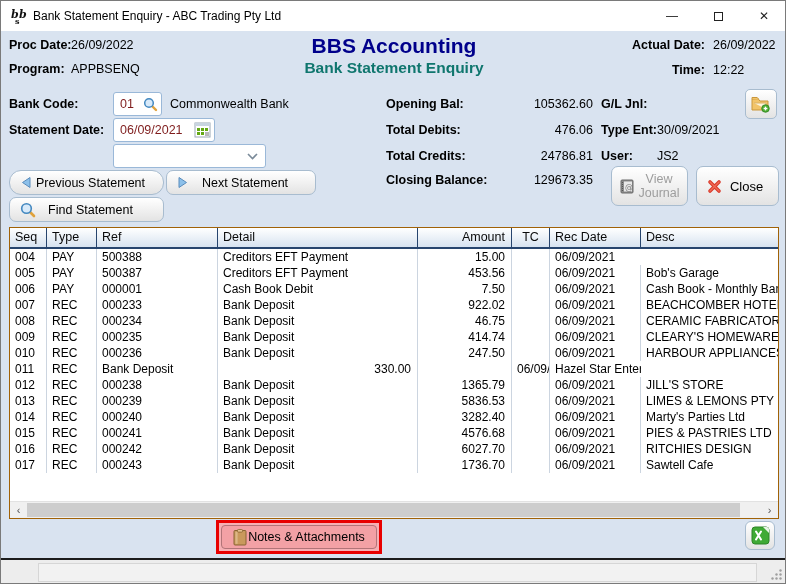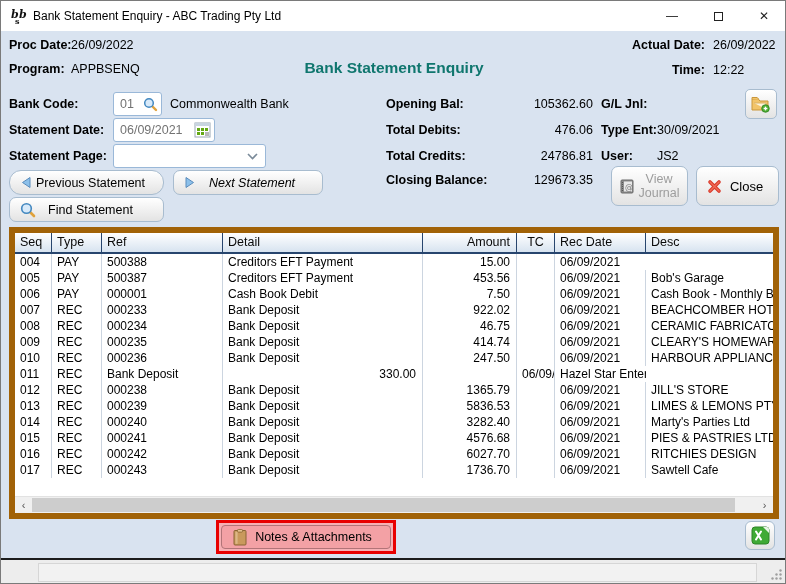--- a/index.html
+++ b/index.html
@@ -15,45 +15,45 @@
   .max-glyph { width:9px; height:9px; border:1px solid #222; display:block; }
 
   
   .client { position:absolute; left:0; top:30px; width:786px; height:527px; background:#d9e3f0; }
   .abs { position:absolute; }
   .lbl { font-weight:bold; font-size:12.5px; color:#000; line-height:24px; white-space:nowrap; }
   .val { font-size:12.5px; color:#000; line-height:24px; white-space:nowrap; }
   .app-title { left:0; top:3px; width:100%; text-align:center; font-size:21px; font-weight:bold; color:#00008b; }
   .screen-title { left:0; top:28px; width:100%; text-align:center; font-size:15.5px; font-weight:bold; color:#0f766e; }
 
-  .field { background:#ffffff; border:1px solid #9ab8d8; border-radius:3px; font-size:12.5px; line-height:22px; color:#737373; }
+  .field { background:#ffffff; border:1px solid #9ab8d8; border-radius:3px; font-size:12.5px; line-height:22px; color:#7f1d1d; }
   .btn { background:linear-gradient(#ffffff,#e3e3e3); border:1px solid #a8bccf; border-radius:7px; display:flex; align-items:center; font-size:12.5px; color:#000; cursor:default; }
   .btn .cap { flex:1; text-align:center; }
   .btn-disabled { color:#9d9d9d; }
 
   
-  .grid-table { position:absolute; left:8px; top:196px; width:770px; height:292px; background:#ffffff; border:6px solid #a16207; }
+  .grid-table { position:absolute; left:8px; top:196px; width:770px; height:292px; background:#ffffff; border:1px solid #a16207; }
   .thead { display:grid; grid-template-columns:37px 50px 121px 200px 94px 38px 91px minmax(0,1fr); height:21px; background:linear-gradient(#ffffff,#d7e3f0); border-bottom:2px solid #27456e; }
   .th { font-size:12.5px; color:#0a0a0a; line-height:19px; padding-left:5px; border-right:1px solid #27456e; overflow:hidden; white-space:nowrap; }
   .th:last-child { border-right:none; }
   .th-amount { text-align:right; padding-right:6px; }
   .th-tc { text-align:center; padding-left:0; }
   .trow { display:grid; grid-template-columns:37px 50px 121px 200px 94px 38px 91px minmax(0,1fr); height:16px; }
   .td { font-size:12px; color:#000; line-height:16px; padding-left:5px; border-right:1px solid #ccd5e0; overflow:hidden; white-space:nowrap; }
   .td:last-child { border-right:none; }
   .td-amount { text-align:right; padding-right:6px; }
   .td-tc { text-align:center; padding-left:0; }
 
   .hscroll { position:absolute; left:0; right:0; bottom:0; height:17px; background:#f0f0f0; border-top:1px solid #e2e2e2; }
   .hs-arrow { position:absolute; top:0; width:17px; height:16px; text-align:center; line-height:16px; font-size:11px; color:#555; }
   .hs-left { left:0; } .hs-right { right:0; }
   .hs-thumb { position:absolute; top:1px; left:17px; right:38px; height:14px; background:#cdcdcd; }
 
   
-  .notes-annotation { position:absolute; left:215px; top:489px; width:180px; height:34px; border:3px solid #e80000; background:#f6b0b4; }
+  .notes-annotation { position:absolute; left:215px; top:489px; width:166px; height:34px; border:3px solid #e80000; background:#f6b0b4; }
   .notes-btn { position:absolute; left:2px; top:2px; right:2px; bottom:2px; background:#f3a1a5; border:1px solid #b27478; border-radius:4px; display:flex; align-items:center; font-size:12.5px; color:#000; }
   .notes-btn .cap { flex:1; text-align:center; padding-right:10px; }
 
   .blackline { position:absolute; left:0; top:557px; width:786px; height:2px; background:#1c1c1c; }
   .statusbar { position:absolute; left:0; top:559px; width:786px; height:25px; background:#ededed; }
   .status-panel { position:absolute; left:37px; top:3px; right:30px; bottom:3px; background:#f2f2f2; border:1px solid #d6d6d6; }
 
   svg { display:block; }
 </style>
 </head>
@@ -81,20 +81,21 @@
       </div>
   </div>
 
   <div class="client">
 
     <div class="abs lbl" style="left:8px; top:2px;">Proc Date:</div>
     <div class="abs val" style="left:70px; top:2px;">26/09/2022</div>
     <div class="abs lbl" style="left:8px; top:26px;">Program:</div>
     <div class="abs val" style="left:70px; top:26px;">APPBSENQ</div>
 
+    <div class="abs app-title">BBS Accounting</div>
     <div class="abs screen-title">Bank Statement Enquiry</div>
 
     <div class="abs lbl" style="right:82px; top:2px;">Actual Date:</div>
     <div class="abs val" style="left:712px; top:2px;">26/09/2022</div>
     <div class="abs lbl" style="right:82px; top:27px;">Time:</div>
     <div class="abs val" style="left:712px; top:27px;">12:22</div>
 
     <div class="abs lbl" style="left:8px; top:61px;">Bank Code:</div>
     <div class="abs field" style="left:112px; top:61px; width:49px; height:24px; display:flex; align-items:center;">
       <span style="padding-left:6px; flex:1;">01</span>
@@ -117,39 +118,38 @@
           <rect x="3" y="6" width="3" height="3" fill="#63a814"></rect>
           <rect x="7" y="6" width="3" height="3" fill="#63a814"></rect>
           <rect x="11" y="6" width="3" height="3" fill="#63a814"></rect>
           <rect x="3" y="10" width="3" height="3" fill="#63a814"></rect>
           <rect x="7" y="10" width="3" height="3" fill="#63a814"></rect>
           <rect x="11" y="10" width="4" height="4" fill="#b8b8b8"></rect>
         </svg>
       </span>
     </div>
 
-    <div class="abs lbl" style="left:8px; top:113px;">Statement Page:</div>
     <div class="abs field" style="left:112px; top:113px; width:153px; height:24px; display:flex; align-items:center;">
       <span style="padding-left:6px; flex:1;"></span>
       <span style="padding-right:7px;">
         <svg width="11" height="7" viewBox="0 0 11 7">
             <polyline points="1,1 5.5,5.5 10,1" fill="none" stroke="#7a8a99" stroke-width="1.6"></polyline>
           </svg>
       </span>
     </div>
 
     <div class="abs btn" style="left:8px; top:139px; width:155px; height:25px;border-radius:12px;">
       <span style="padding-left:10px;">
         <svg width="12" height="13" viewBox="0 0 12 13">
             <polygon points="10,1.5 2.5,6.5 10,11.5" fill="#8cc0ea" stroke="#5a8cbc" stroke-width="1"></polygon>
           </svg>
       </span>
       <span class="cap" style="padding-right:14px;">Previous Statement</span>
     </div>
-    <div class="abs btn" style="left:172px; top:139px; width:150px; height:25px;font-style:italic;">
+    <div class="abs btn" style="left:165px; top:139px; width:150px; height:25px;">
       <span style="padding-left:10px;">
         <svg width="12" height="13" viewBox="0 0 12 13">
             <polygon points="2,1.5 9.5,6.5 2,11.5" fill="#8cc0ea" stroke="#5a8cbc" stroke-width="1"></polygon>
           </svg>
       </span>
       <span class="cap" style="padding-right:14px;">Next Statement</span>
     </div>
     <div class="abs btn" style="left:8px; top:166px; width:155px; height:25px;">
       <span style="padding-left:10px;">
         <svg width="16" height="16" viewBox="0 0 16 16">

